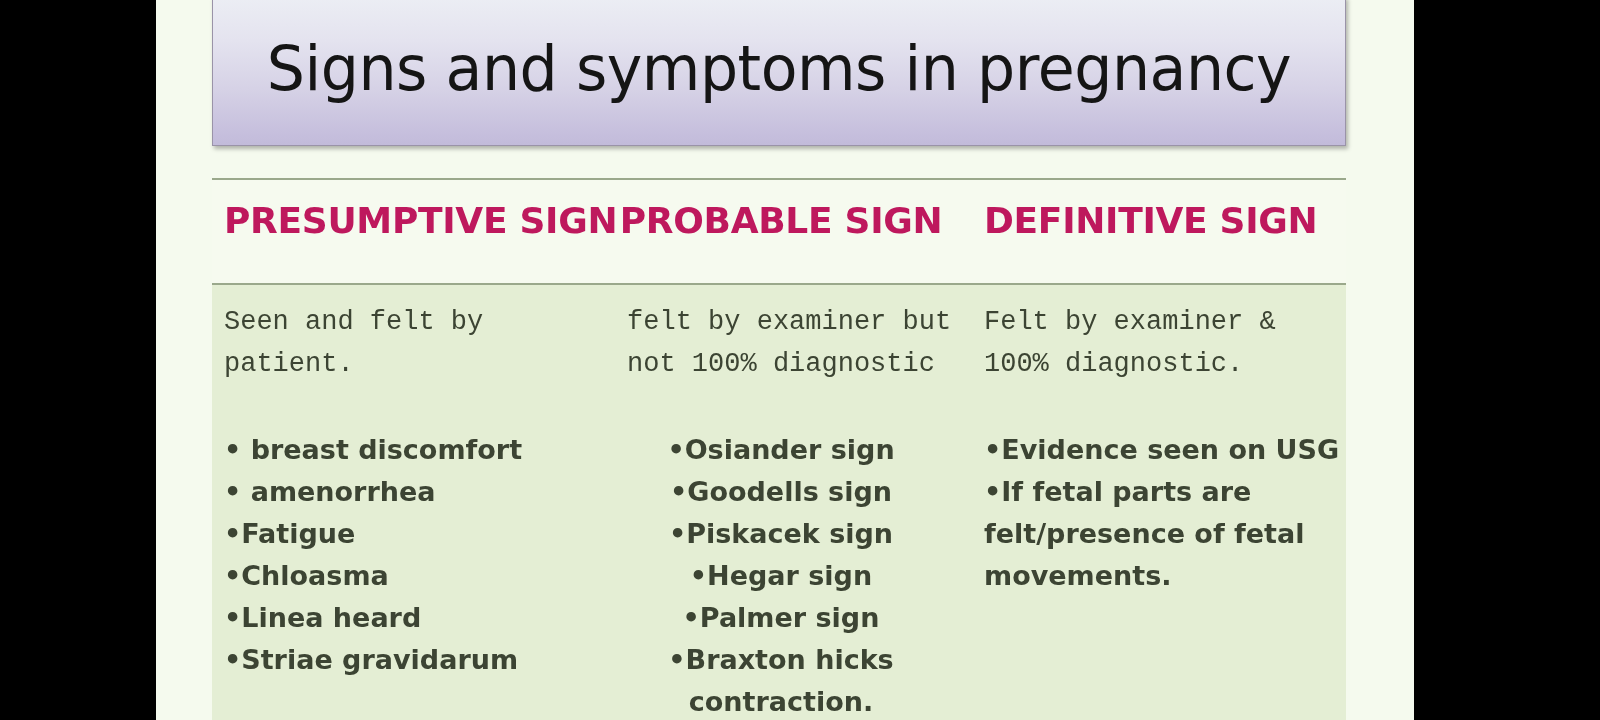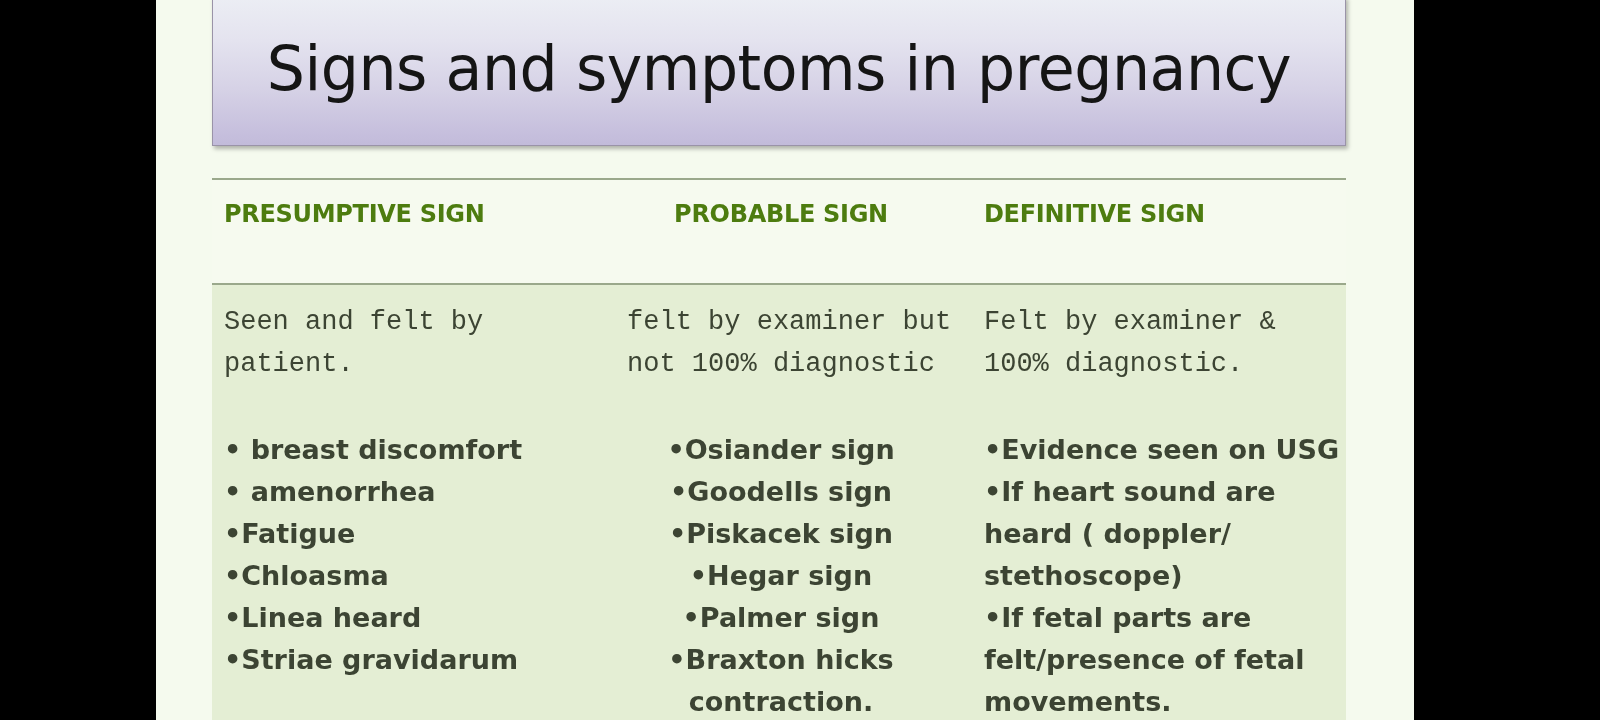--- a/index.html
+++ b/index.html
@@ -89,23 +89,23 @@
 
   .head-row {
     background: #f6faef;
     height: 103px;
     display: flex;
     align-items: flex-start;
     padding-top: 14px;
   }
   .head-cell {
     font-family: "DejaVu Sans", sans-serif;
-    font-size: 24px;
+    font-size: 36px;
     font-weight: 700;
-    color: #4d7c0f;
+    color: #be185d;
     letter-spacing: -0.3px;
     white-space: nowrap;
     padding-top: 6px;
   }
 
   .body-row {
     background: #e4eed4;
     display: flex;
     min-height: 440px;
     padding-top: 16px;
@@ -183,21 +183,20 @@
             <li>•Hegar sign</li>
             <li>•Palmer sign</li>
             <li>•Braxton hicks contraction.</li>
           </ul>
         </div>
 
         <div class="body-cell col-3">
           <div class="intro">Felt by examiner &amp; 100% diagnostic.</div>
           <ul class="blist">
             <li>•Evidence seen on USG</li>
-            <li>•If heart sound are heard ( doppler/ stethoscope)</li>
             <li>•If fetal parts are felt/presence of fetal movements.</li>
           </ul>
         </div>
 
       </div>
     </div>
 
   </div>
 </div>
 

